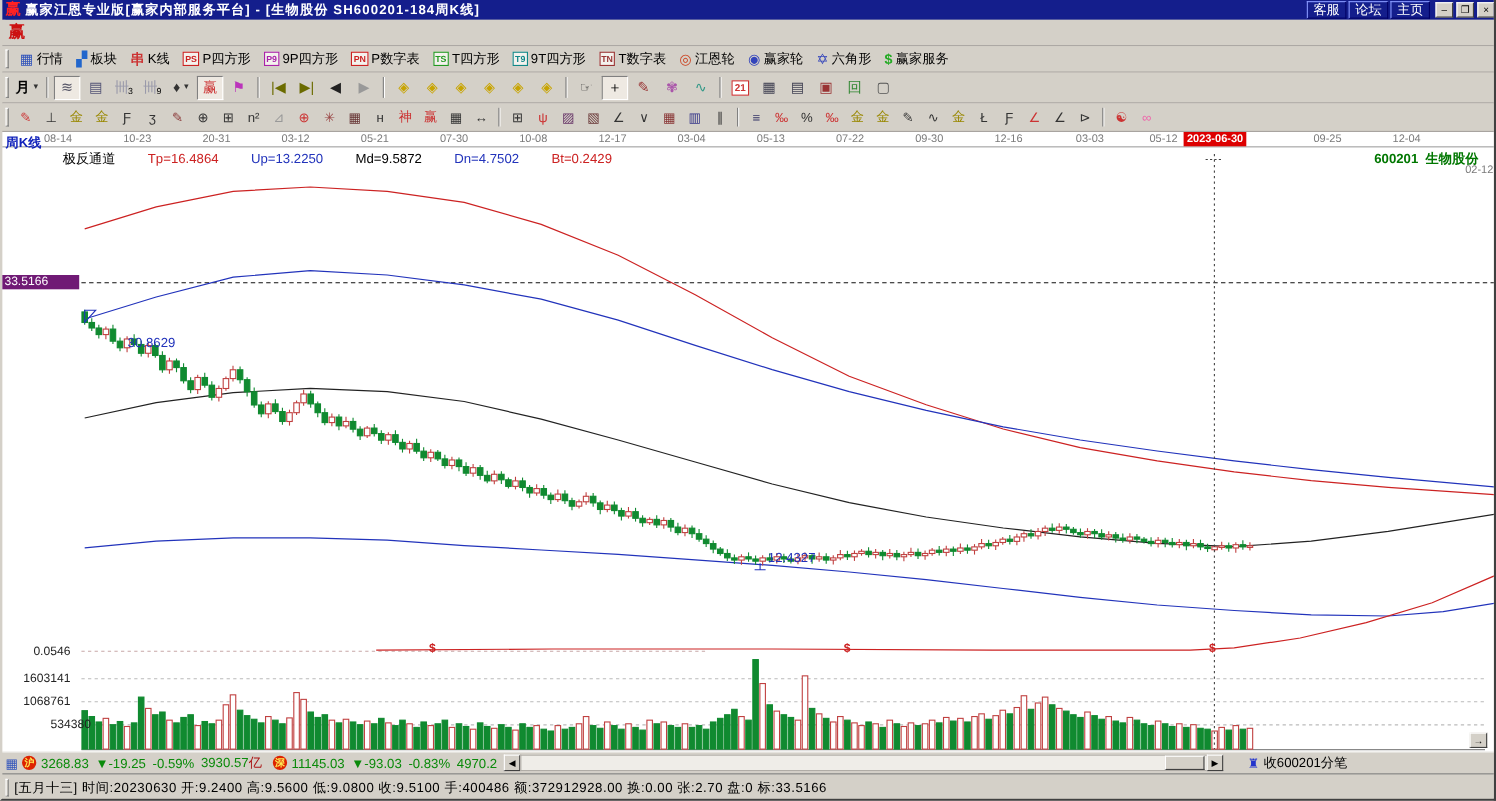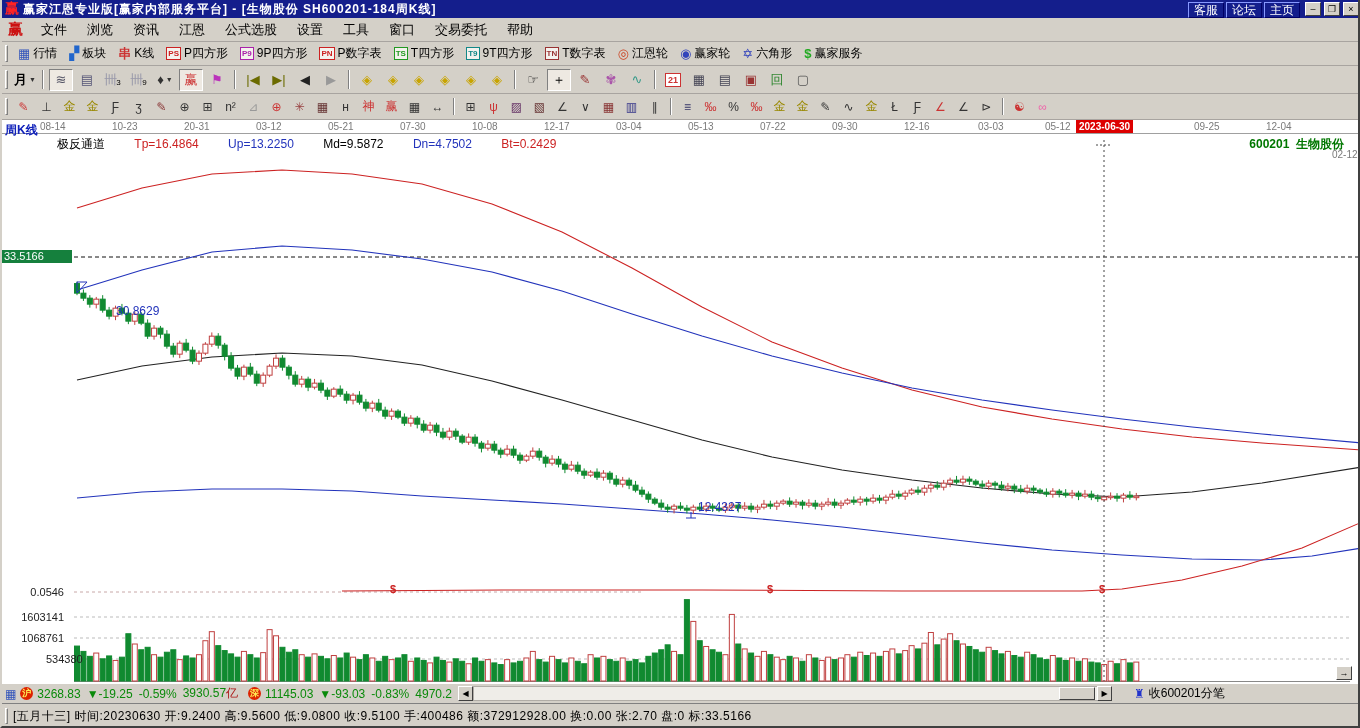--- a/index.html
+++ b/index.html
@@ -35,21 +35,21 @@
   .tool-btn{width:23px;height:21px;display:flex;align-items:center;justify-content:center;font-size:12px;margin:0;border:1px solid transparent;}
   
   #chart-bg{position:absolute;left:0;top:120px;width:1360px;height:563px;background:#ffffff;}
   #dates-line{position:absolute;left:0;top:133px;width:1360px;height:1px;background:#a0a0a0;}
   .date-label{position:absolute;top:121px;font-size:10px;color:#7a7a7a;white-space:nowrap;}
   .date-label.hl{background:#dd0000;color:#fff;padding:0 3px;font-weight:bold;top:120px;font-size:10px;line-height:13px;}
   #pane-label{position:absolute;left:3px;top:122px;font-size:12px;font-weight:bold;color:#1122bb;}
   #chan-header{position:absolute;left:55px;top:136px;font-size:12px;white-space:nowrap;}
   #chan-header span{margin-right:26px;}
   #stock-right{position:absolute;right:14px;top:136px;font-size:12px;color:#007700;font-weight:bold;}
-  #target-tag{position:absolute;left:0;top:250px;width:70px;height:13px;background:#15803d;color:#fff;font-size:11px;line-height:13px;padding-left:2px;}
+  #target-tag{position:absolute;left:0;top:250px;width:70px;height:13px;background:#701a75;color:#fff;font-size:11px;line-height:13px;padding-left:2px;}
   .anno{position:absolute;font-size:12px;color:#2233bb;}
   .scale-label{position:absolute;font-size:11px;color:#222;text-align:right;width:62px;}
   #csvg{position:absolute;left:0;top:0;width:1360px;height:728px;pointer-events:none;}
   #vright-btn{position:absolute;left:1334px;top:666px;width:16px;height:14px;background:#d4d0c8;border:1px solid;border-color:#fff #404040 #404040 #fff;font-size:9px;text-align:center;line-height:12px;}
   
   #sb1{position:absolute;left:0;top:683px;width:1360px;height:20px;background:#d4d0c8;border-top:1px solid #fff;display:flex;align-items:center;font-size:12px;}
   #sb1 .num{color:#0a8a0a;margin-right:6px;white-space:nowrap;}
   #sb1 .unit-red{color:#aa1111;}
   .circ{width:13px;height:13px;border-radius:50%;background:#dd2200;color:#ffee55;font-size:9px;line-height:13px;text-align:center;margin:0 4px;font-weight:bold;flex:none;}
   #sb1-scroll{display:flex;align-items:center;height:16px;flex:none;}
@@ -73,32 +73,20 @@
     <span class="tb-right">
       <span id="tb-blue-btns"><span class="tb-bluebtn" style="margin-right: 2px;">客服</span><span class="tb-bluebtn" style="margin-right: 2px; margin-top: 18px;">论坛</span><span class="tb-bluebtn" style="margin-right: 2px;">主页</span></span>
       <span class="wbtn">–</span>
       <span class="wbtn">❐</span>
       <span class="wbtn">×</span>
     </span>
   </div>
 
   <div id="menubar">
     <span class="m-logo">赢</span>
-    <span id="menu-items" style="display:flex;">
-        <span class="menu-item">文件</span>
-        <span class="menu-item">浏览</span>
-        <span class="menu-item">资讯</span>
-        <span class="menu-item">江恩</span>
-        <span class="menu-item">公式选股</span>
-        <span class="menu-item">设置</span>
-        <span class="menu-item">工具</span>
-        <span class="menu-item">窗口</span>
-        <span class="menu-item">交易委托</span>
-        <span class="menu-item">帮助</span>
-      </span>
   </div>
 
   <div id="tb1" class="toolbar">
       <span class="grip"></span>
       <span class="tb1-item">
         <span class="tb1-glyph" style="color: rgb(51, 85, 187);">▦</span>
         <span>行情</span>
       </span>
       <span class="tb1-item">
         <span class="tb1-glyph" style="color: rgb(34, 102, 204);">▞</span>

